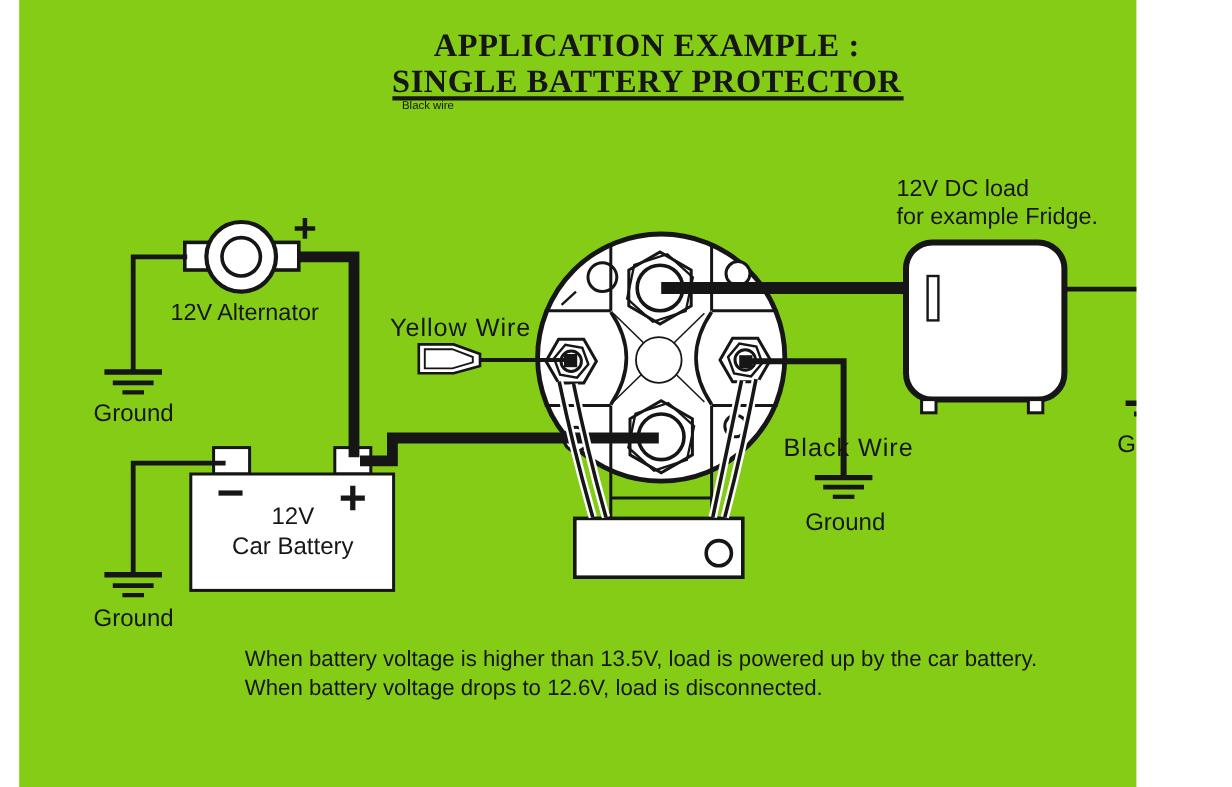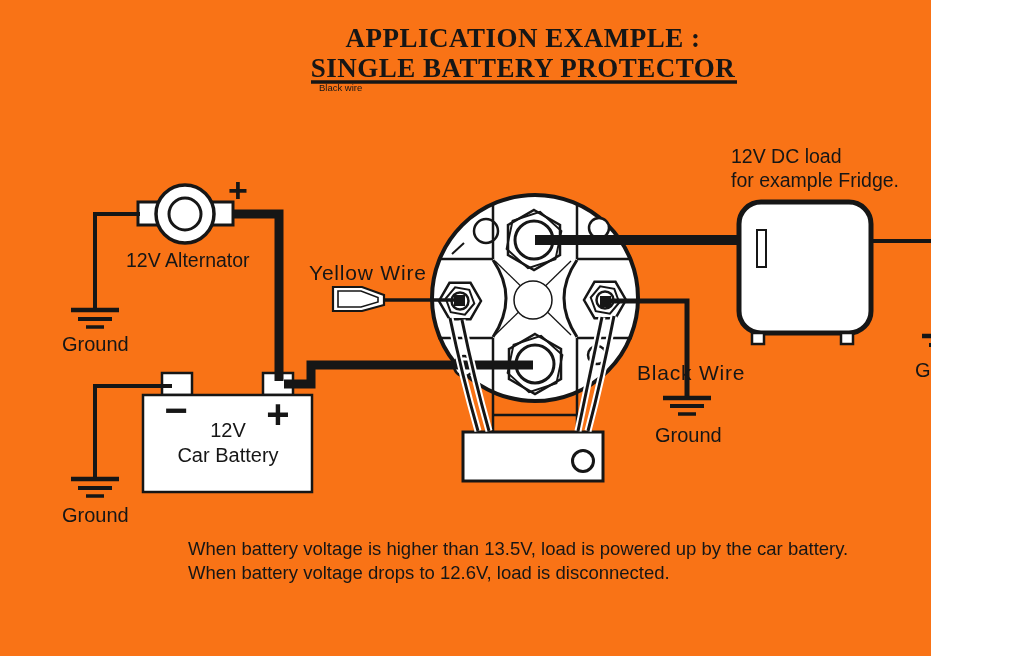--- a/index.html
+++ b/index.html
@@ -1,16 +1,16 @@
 <!DOCTYPE html>
 <html><head>
 <meta charset="utf-8">
 <style>
   html,body{margin:0;padding:0;background:#ffffff;}
-  #canvas{position:relative;width:931px;height:656px;background:#f97316;overflow:hidden;}
+  #canvas{position:relative;width:931px;height:656px;background:#84cc16;overflow:hidden;margin-left:16px;}
   svg{display:block;}
   text{fill:#161616;}
   .sans{font-family:"Liberation Sans",sans-serif;}
   .serif{font-family:"Liberation Serif",serif;font-weight:bold;letter-spacing:.5px;}
   .wirefont{font-family:"Liberation Sans",sans-serif;letter-spacing:.8px;}
 </style>
 </head>
 <body>
 
 <div id="canvas">

